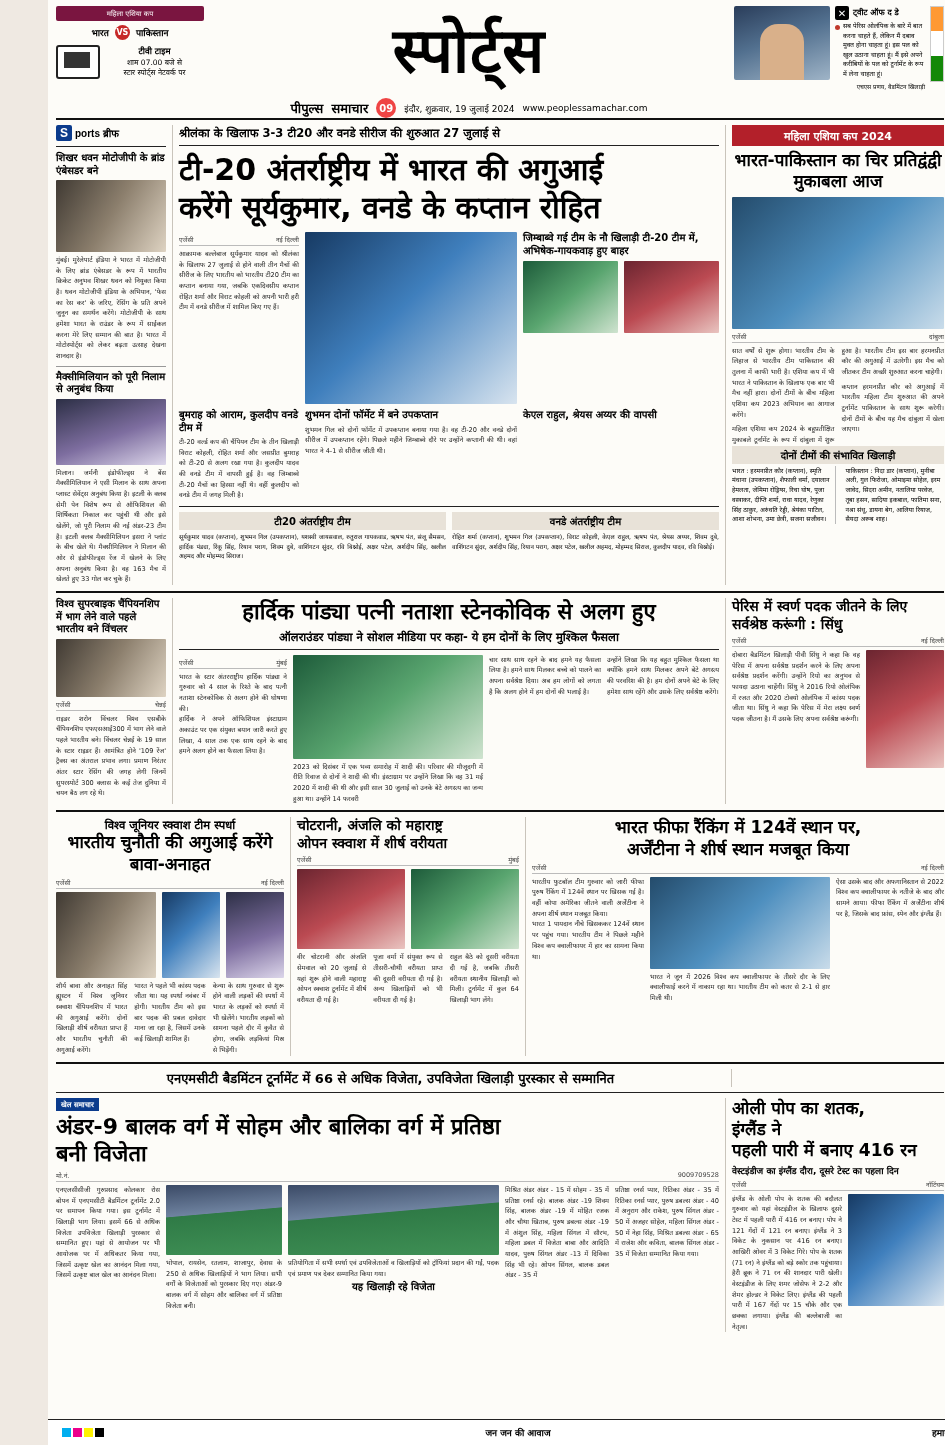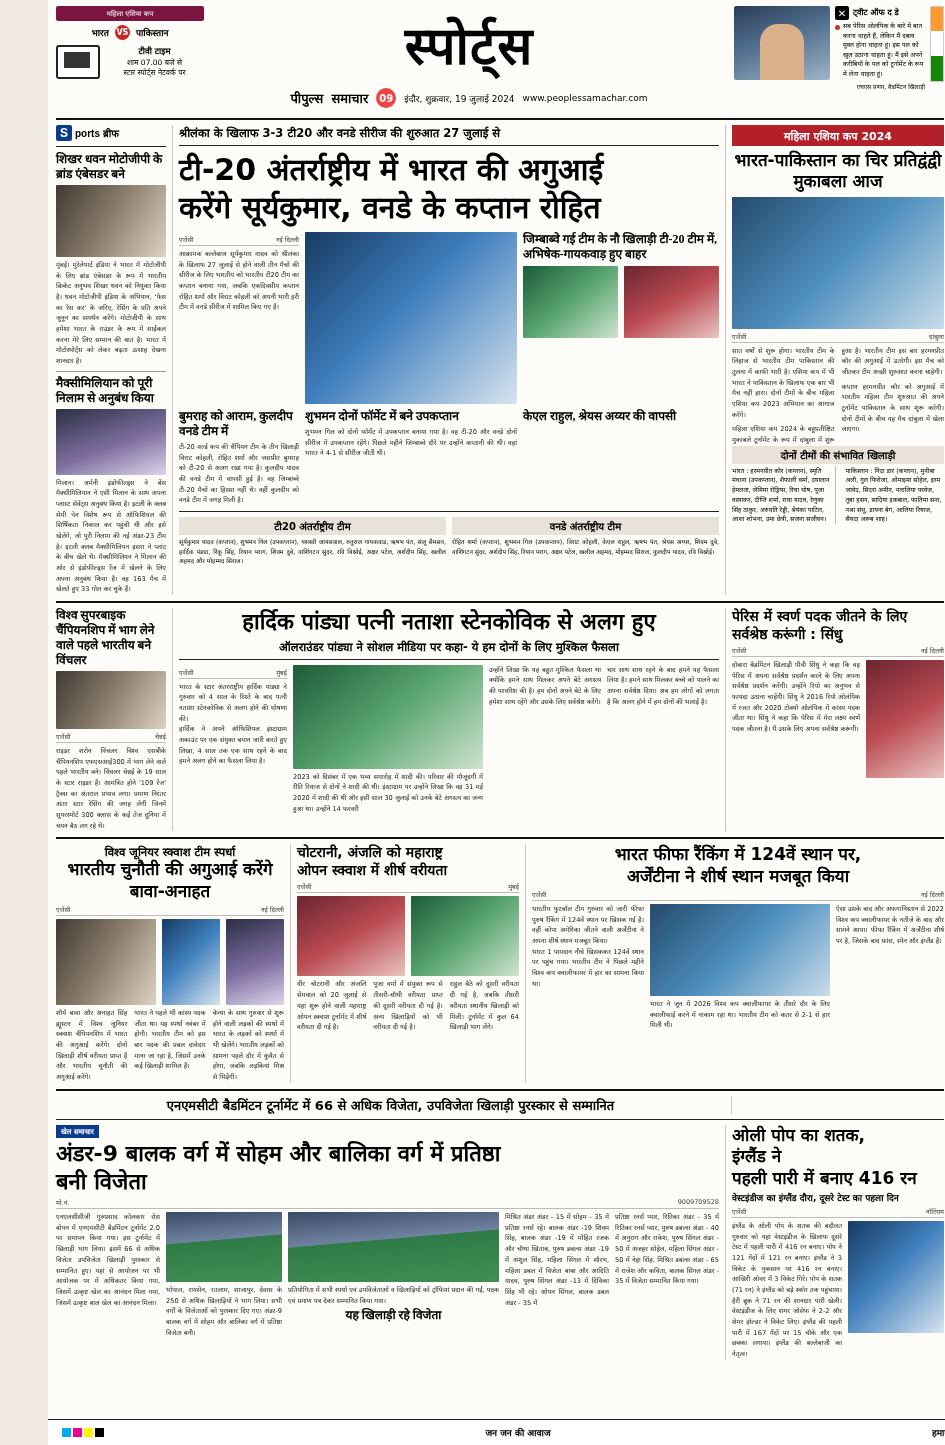--- a/index.html
+++ b/index.html
@@ -12,21 +12,21 @@
   .mh-left{width:148px;flex:0 0 148px;}
   .badge-cup{background:#7a1540;color:#fff;font-size:7px;text-align:center;padding:3px 2px;border-radius:2px;}
   .vs-row{display:flex;align-items:center;justify-content:center;gap:6px;margin-top:4px;font-size:9px;font-weight:bold;}
   .vs-circle{width:15px;height:15px;border-radius:50%;background:#c62828;color:#fff;font-size:8px;display:flex;align-items:center;justify-content:center;}
   .tv-box{display:flex;align-items:center;gap:5px;margin-top:5px;}
   .tv-icon{width:40px;height:30px;border:2px solid #222;border-radius:3px;position:relative;background:#fff;}
   .tv-icon:after{content:"";position:absolute;left:6px;top:5px;width:26px;height:16px;background:#333;}
   .tv-txt{font-size:7.5px;line-height:1.35;text-align:center;flex:1;}
   .tv-txt .t1{font-weight:bold;font-size:8.5px;}
   .mh-center{flex:1;text-align:center;position:relative;}
-  .mh-title{font-family:"DejaVu Serif", serif;font-weight:bold;font-size:52px;letter-spacing:1px;line-height:1;margin-top:14px;}
+  .mh-title{font-family:"DejaVu Serif", serif;font-weight:bold;font-size:62px;letter-spacing:1px;line-height:1;margin-top:14px;}
   .mh-sub{display:flex;align-items:center;justify-content:center;gap:8px;margin-top:16px;font-size:9px;}
   .paper-name{color:#000000;font-weight:bold;font-size:13px;}
   .edition-circle{width:20px;height:20px;border-radius:50%;background:#ef4444;color:#fff;font-size:10px;font-weight:bold;display:flex;align-items:center;justify-content:center;}
   .mh-right{width:210px;flex:0 0 210px;display:flex;gap:5px;}
   .mh-photo{width:96px;height:74px;border-radius:2px;background:linear-gradient(160deg,#2a3d5a 0%,#52708f 45%,#9fb4c7 100%);position:relative;overflow:hidden;}
   .mh-photo:after{content:"";position:absolute;left:26px;top:18px;width:44px;height:56px;border-radius:18px 18px 0 0;background:#d9b08a;}
   .tweet{flex:1;font-size:6.4px;line-height:1.5;}
   .tweet-head{display:flex;align-items:center;gap:4px;font-weight:bold;font-size:8px;margin-bottom:2px;}
   .x-logo{width:14px;height:14px;background:#000;color:#fff;font-size:10px;display:flex;align-items:center;justify-content:center;border-radius:2px;}
   .tweet .bullet{display:flex;gap:3px;}
@@ -39,21 +39,21 @@
   .c2{flex:1;}
   .c3{width:212px;flex:0 0 212px;}
   .sports-brief{display:flex;align-items:center;gap:3px;font-weight:bold;}
   .sb-s{background:#0b3b8c;color:#fff;width:16px;height:16px;font-size:12px;display:flex;align-items:center;justify-content:center;border-radius:2px;}
   .sb-t{font-size:10px;}
   .hd{font-family:"DejaVu Sans", sans-serif;font-weight:bold;line-height:1.25;}
   .h-xxl{font-size:30px;}
   .h-xl{font-size:22px;}
   .h-l{font-size:17px;}
   .h-m{font-size:14px;}
-  .h-s{font-size:12px;font-family:Liberation Serif, serif;}
+  .h-s{font-size:10px;}
   .kicker{font-size:11.5px;font-weight:bold;font-family:"DejaVu Sans", sans-serif;}
   .byline{font-size:6.5px;color:#444;display:flex;justify-content:space-between;border-bottom:1px solid #bbb;padding-bottom:1px;margin:3px 0;}
   .body{font-size:6.6px;line-height:1.62;text-align:justify;color:#1a1a1a;}
   .body p{margin:0 0 4px 0;}
   .photo{background:#8a8f96;position:relative;overflow:hidden;border-radius:1px;}
   .ph-a{background:linear-gradient(135deg,#173a63,#3f7fbd 45%,#d8e4ef);}
   .ph-b{background:linear-gradient(140deg,#1d5b3a,#59a56f 50%,#cfe3cf);}
   .ph-c{background:linear-gradient(150deg,#6b2530,#bb4a52 50%,#e9c4c0);}
   .ph-d{background:linear-gradient(120deg,#403a33,#8c7f6d 50%,#ded3c2);}
   .ph-e{background:linear-gradient(160deg,#2c2f45,#7e6ea0 55%,#dcd6ea);}
@@ -250,24 +250,24 @@
             <span>मुंबई</span>
           </div>
           <div class="body hindi">भारत के स्टार अंतरराष्ट्रीय हार्दिक पांड्या ने गुरुवार को 4 साल के रिश्ते के बाद पत्नी नताशा स्टेनकोविक से अलग होने की घोषणा की।</div>
           <div class="body hindi">हार्दिक ने अपने ऑफिशियल इंस्टाग्राम अकाउंट पर एक संयुक्त बयान जारी करते हुए लिखा, 4 साल तक एक साथ रहने के बाद हमने अलग होने का फैसला लिया है।</div>
         </div>
         <div style="flex:1">
           <div class="photo ph-b" style="height:104px"></div>
           <div class="body hindi" style="margin-top:3px">2023 को दिसंबर में एक भव्य समारोह में शादी की। परिवार की मौजूदगी में रीति रिवाज से दोनों ने शादी की थी। इंस्टाग्राम पर उन्होंने लिखा कि वह 31 मई 2020 में शादी की थी और इसी साल 30 जुलाई को उनके बेटे अगस्त्य का जन्म हुआ था। उन्होंने 14 फरवरी</div>
         </div>
         <div style="width:112px;flex:0 0 112px">
+          <div class="body hindi">चार साथ साथ रहने के बाद हमने यह फैसला लिया है। हमने साथ मिलकर बच्चे को पालने का अपना सर्वश्रेष्ठ दिया। अब हम लोगों को लगता है कि अलग होने में हम दोनों की भलाई है।</div>
+        </div>
+        <div style="width:112px;flex:0 0 112px">
           <div class="body hindi">उन्होंने लिखा कि यह बहुत मुश्किल फैसला था क्योंकि हमने साथ मिलकर अपने बेटे अगस्त्य की परवरिश की है। हम दोनों अपने बेटे के लिए हमेशा साथ रहेंगे और उसके लिए सर्वश्रेष्ठ करेंगे।</div>
-        </div>
-        <div style="width:112px;flex:0 0 112px">
-          <div class="body hindi">चार साथ साथ रहने के बाद हमने यह फैसला लिया है। हमने साथ मिलकर बच्चे को पालने का अपना सर्वश्रेष्ठ दिया। अब हम लोगों को लगता है कि अलग होने में हम दोनों की भलाई है।</div>
         </div>
       </div>
     </div>
 
     <div class="col c3 colrule" style="padding-left:6px">
       <div class="hd h-m hindi">पेरिस में स्वर्ण पदक जीतने के लिए सर्वश्रेष्ठ करूंगी : सिंधु</div>
       <div class="byline hindi">
         <span>एजेंसी</span>
         <span>नई दिल्ली</span>
       </div>

